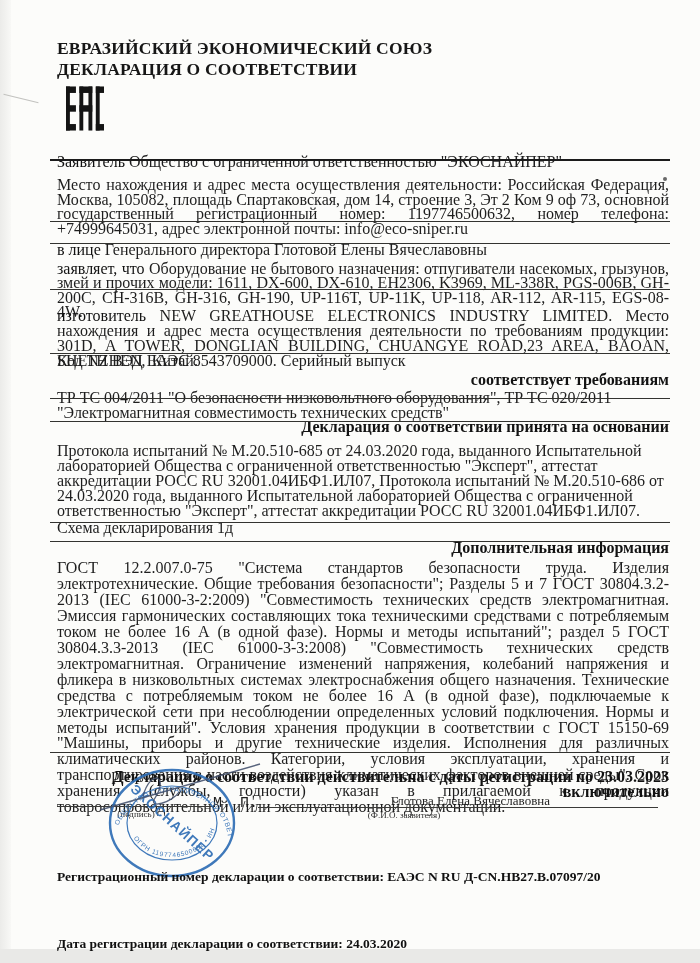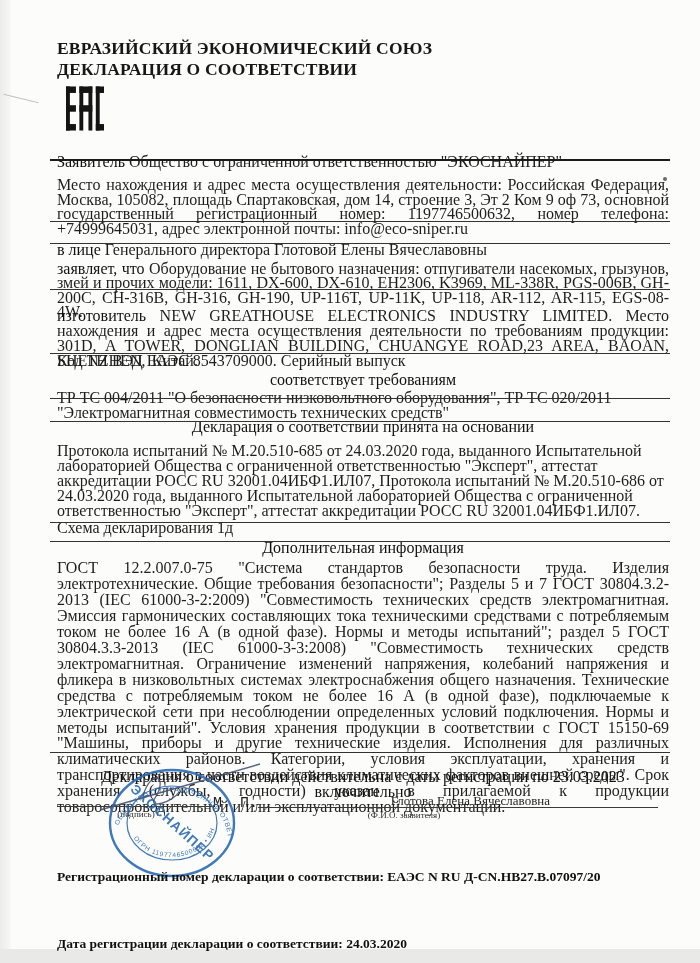--- a/index.html
+++ b/index.html
@@ -9,21 +9,21 @@
              background:linear-gradient(to right,#ebebe9,#f8f8f6);}
   .scan-bottom{position:absolute;left:0;top:949px;width:700px;height:14px;background:#e9e9e7;}
   .scratch{position:absolute;left:3px;top:98px;width:36px;height:1px;background:#c2c2bf;transform:rotate(14deg);}
   .speck{position:absolute;left:663px;top:177px;width:4px;height:4px;background:#4d4d4d;border-radius:50%;opacity:.85;}
   .titles{position:absolute;left:57px;top:38px;width:612px;text-align:left;
           font-weight:bold;font-size:17.5px;line-height:21px;letter-spacing:.2px;color:#161616;}
   .eac{position:absolute;left:66px;top:83px;width:38px;height:51px;}
   .row{position:absolute;left:57px;width:612px;font-size:16px;line-height:14.8px;text-align:justify;}
   .row.nojust{text-align:left;}
   .lbl{font-weight:normal;color:#121212;}
-  .boldrow{font-weight:normal;color:#121212;text-align:center;}
+  .boldrow{font-weight:bold;color:#121212;text-align:right;}
   .hline{position:absolute;left:50px;width:620px;height:1px;background:#333330;}
   .hline.thick{height:2px;background:#1b1b1b;}
   .manu{word-spacing:2.4px;}
   .addinfo{line-height:15.95px;}
   .sigline{position:absolute;height:1px;background:#3a3a38;}
   .smallcap{position:absolute;font-size:9px;text-align:center;color:#2c2c2c;}
   .signame{position:absolute;font-size:13px;text-align:right;}
   .mp{position:absolute;font-size:15px;font-family:Liberation Mono, monospace;}
   .regline{position:absolute;left:57px;width:640px;font-size:13.5px;font-weight:bold;color:#111;}
   .stamp{position:absolute;left:106px;top:766px;width:132px;height:114px;opacity:.92;}

